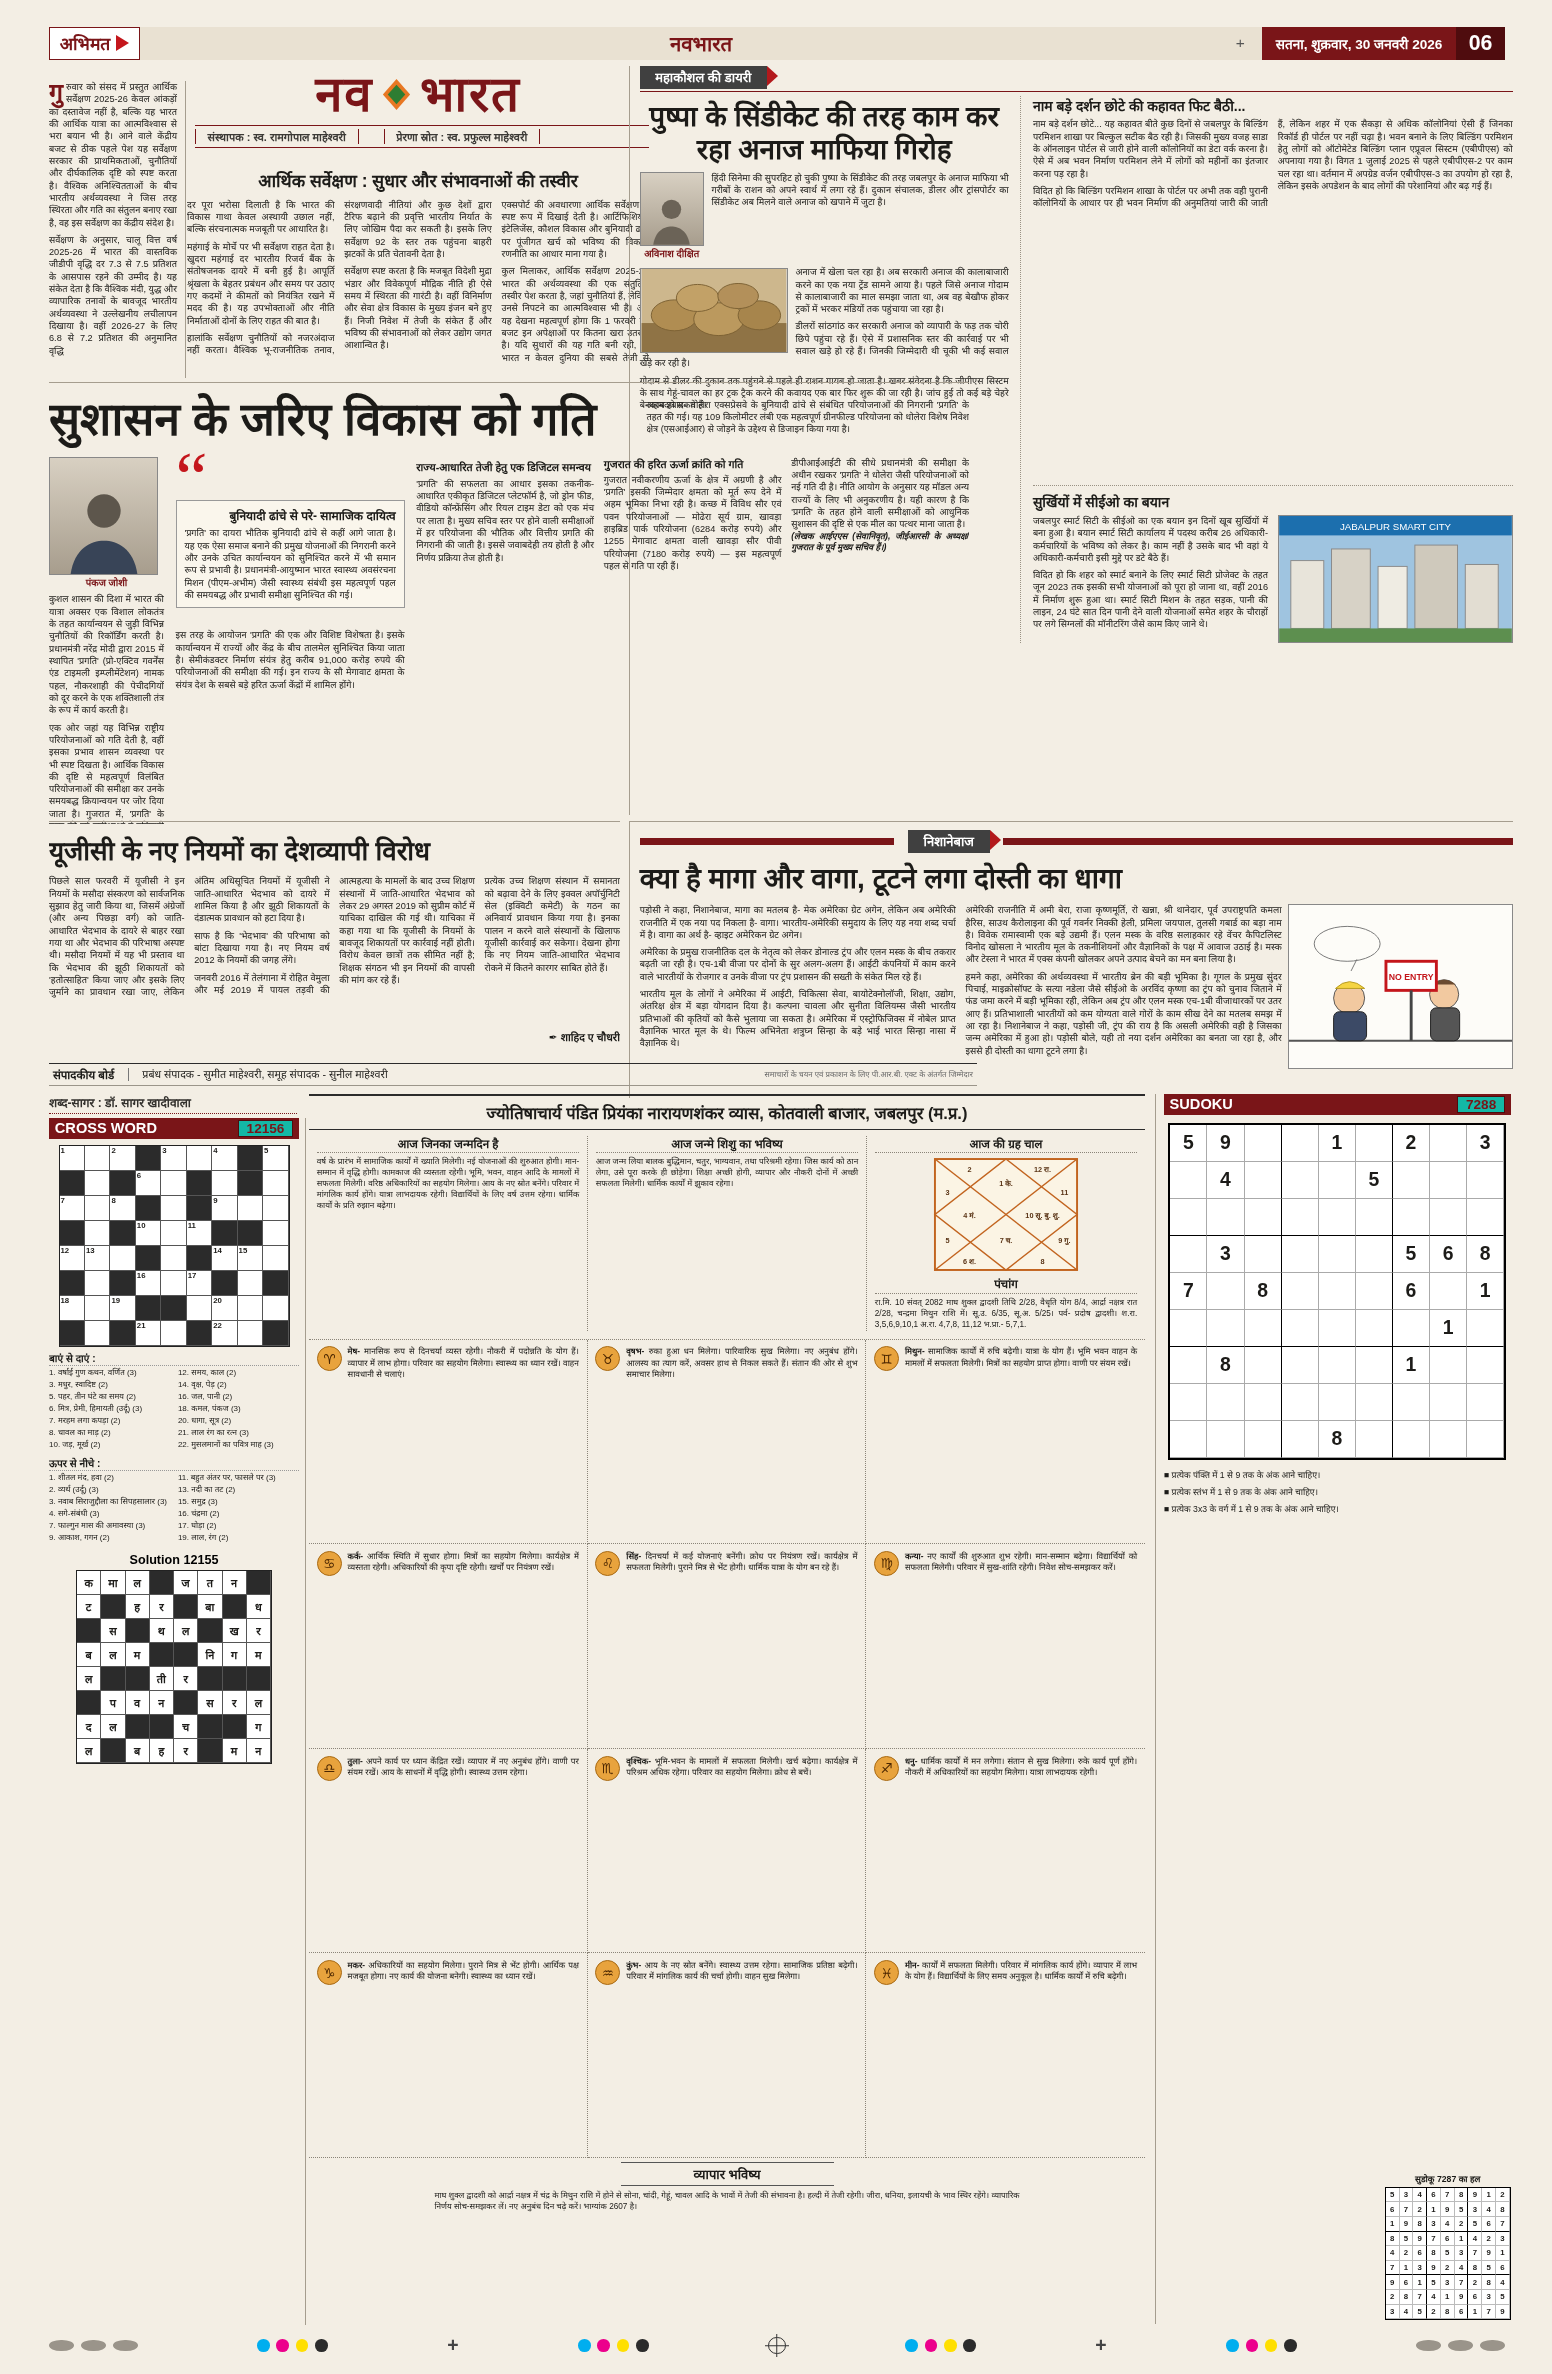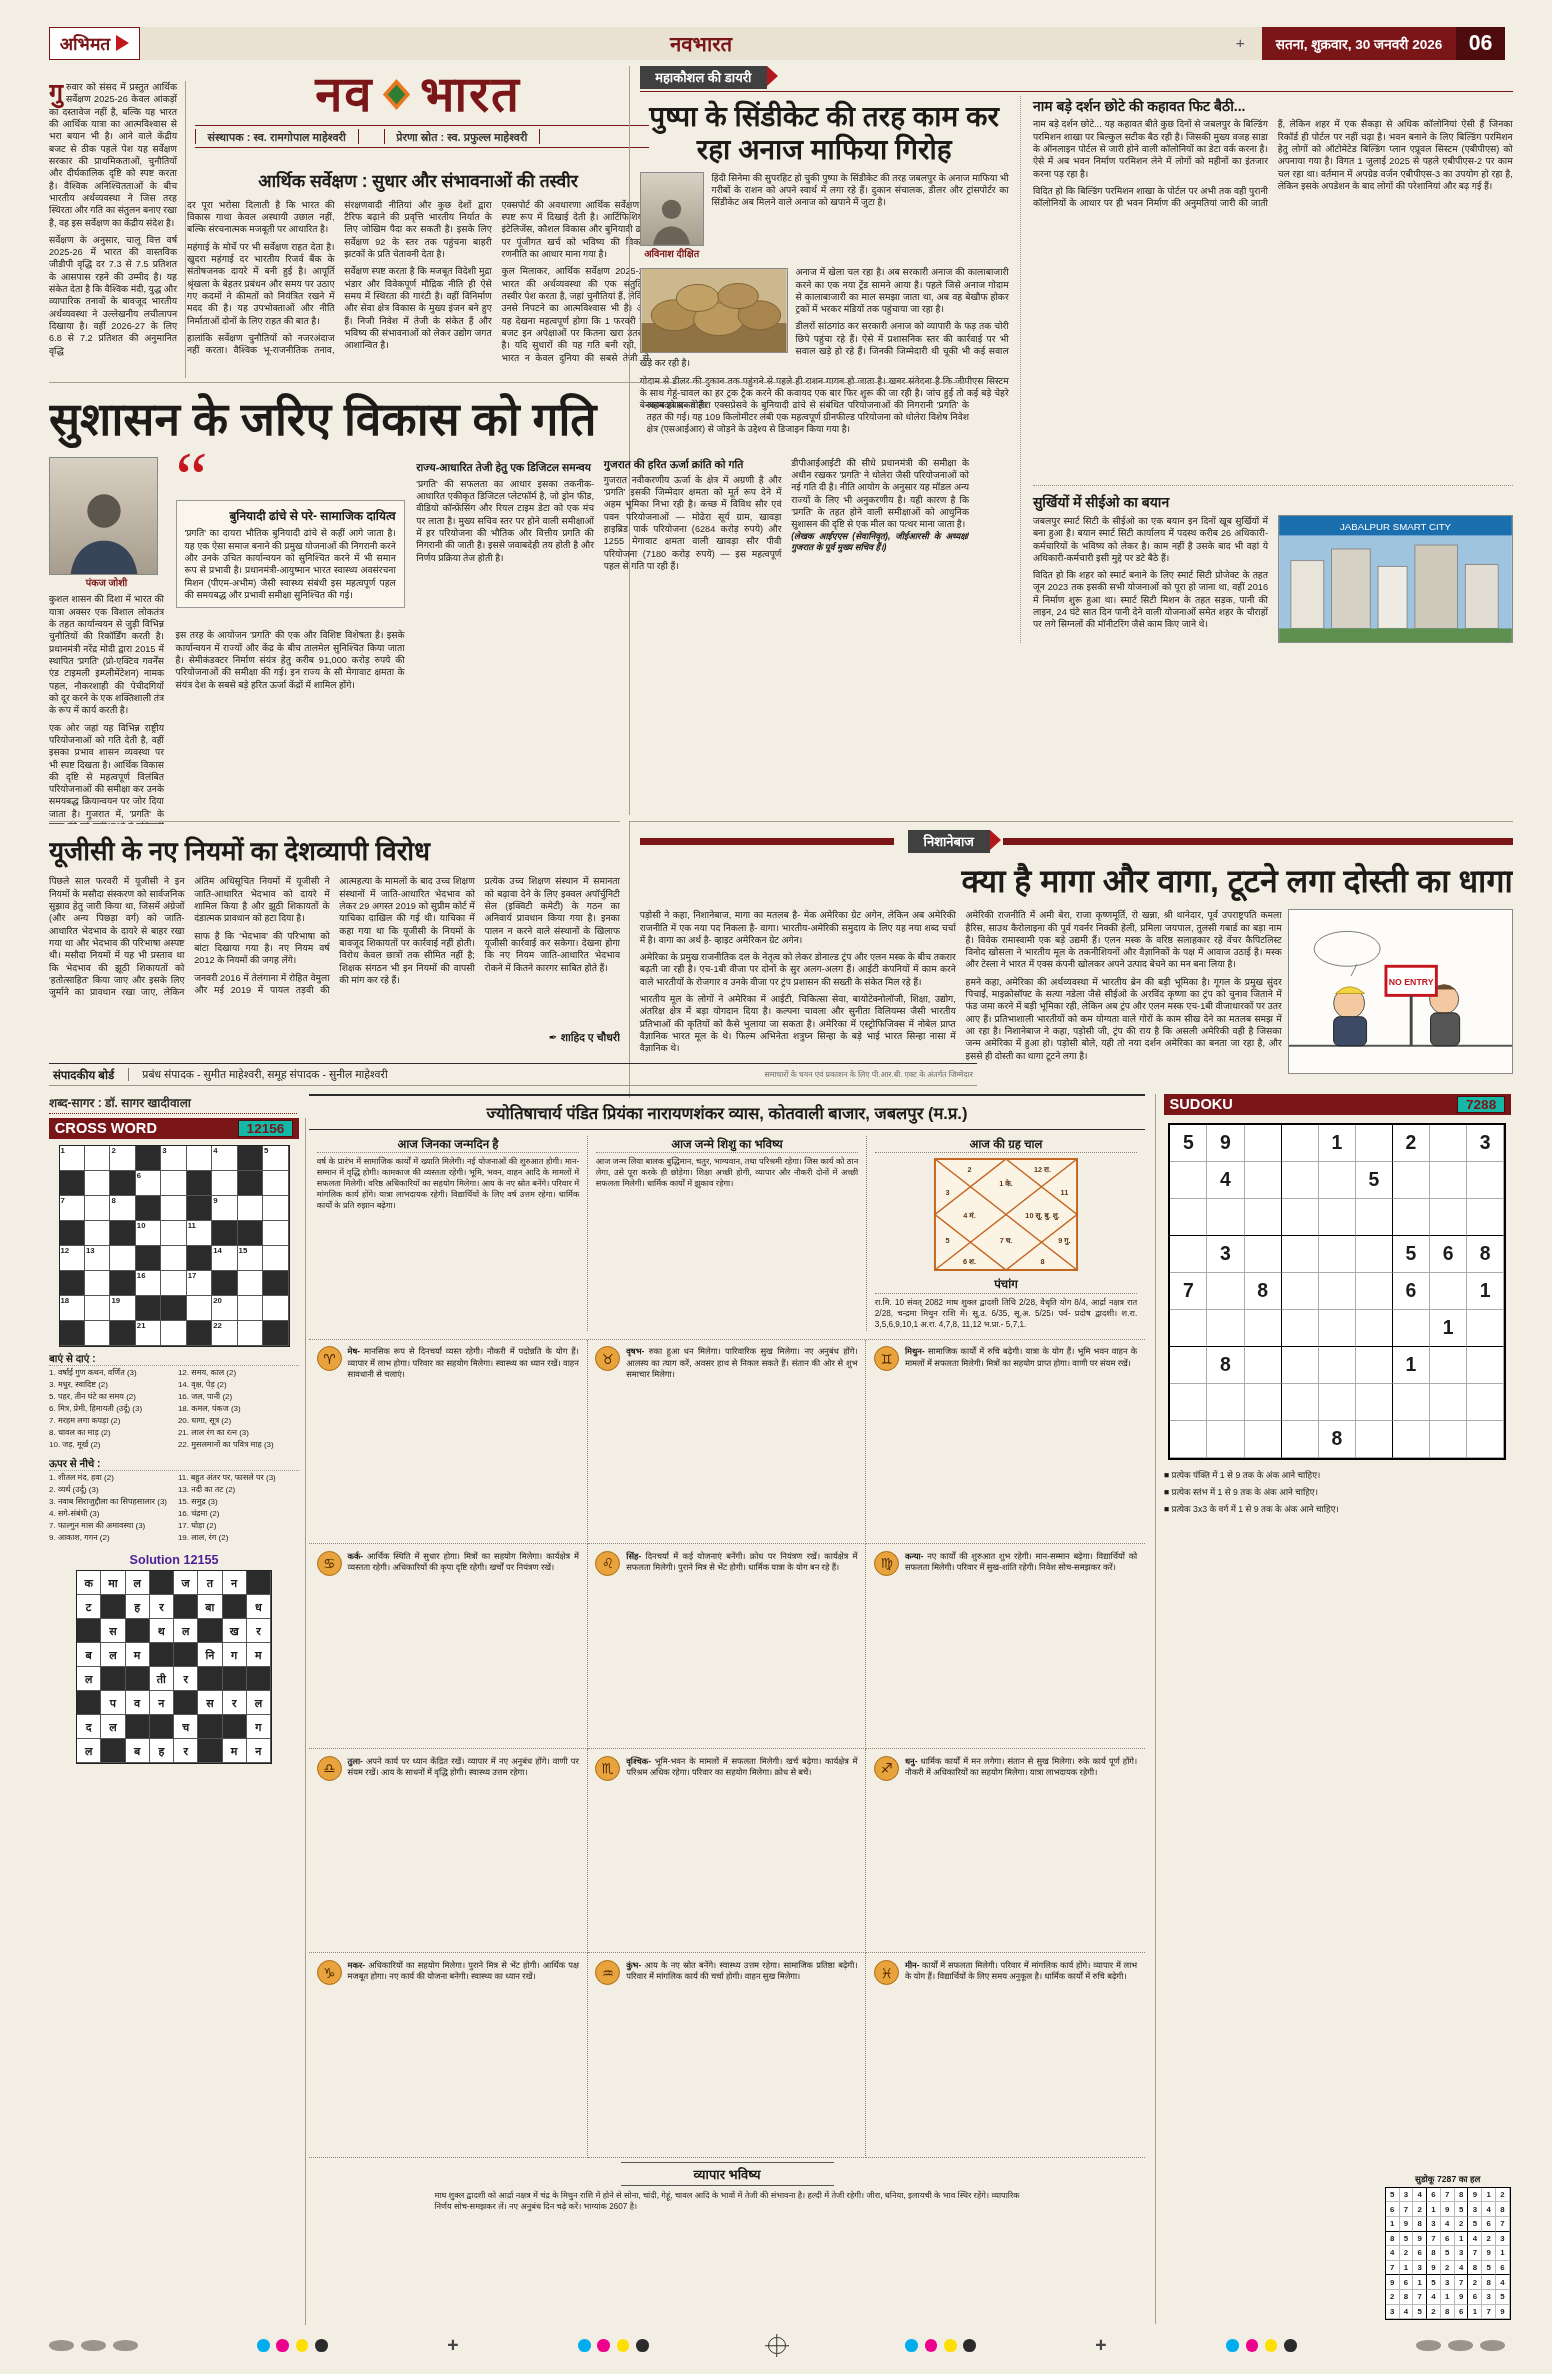--- a/index.html
+++ b/index.html
@@ -33,21 +33,21 @@
   .mast-title{font-size:49px;font-weight:bold;color:#7a1518;letter-spacing:1.9px;display:flex;
               align-items:center;justify-content:center;gap:5.8px;line-height:1;}
   .mast-sub{border-top:1.9px solid #7a1518;border-bottom:1.9px solid #7a1518;margin-top:5.8px;padding:2.9px 0;
             font-size:11px;font-weight:bold;color:#3c3a36;display:flex;gap:25px;margin-left:8px;}
   .mast-sub span{border-left:1px solid #7a1518;border-right:1px solid #7a1518;padding:0 11.6px;}
 
   .h-survey{font-size:17.5px;font-weight:bold;text-align:center;margin:1.9px 0 6.8px;line-height:1.2;}
   .h-diary{font-size:28px;font-weight:bold;text-align:center;line-height:1.15;margin:5.8px 0;}
   .h-main{font-size:46px;font-weight:bold;line-height:1.05;margin:3.9px 0 9.7px;}
   .h-ugc{font-size:26px;font-weight:bold;margin:1.9px 0 7.8px;}
-  .h-nishan{font-size:32px;font-weight:bold;text-align:right;margin:5.8px 0 7.8px;}
+  .h-nishan{font-size:28px;font-weight:bold;text-align:left;margin:5.8px 0 7.8px;}
   .subhead{font-weight:bold;font-size:10.7px;margin:3.9px 0 2.9px;}
 
   .label-red{background:#404040;color:#fff;font-weight:bold;font-size:13px;padding:1.9px 15.5px 2.9px;position:relative;display:inline-block;}
   .label-red::after{content:"";position:absolute;right:-11.6px;top:0;width:0;height:0;
                     border-top:10.7px solid transparent;border-bottom:10.7px solid transparent;border-left:11.6px solid #b3191c;}
   .nb-row{display:flex;align-items:center;gap:13.6px;}
   .nb-bar{flex:1;height:6.8px;background:#7a1518;}
 
   .photo{background:linear-gradient(#d8d0c2,#a79d8d);display:flex;align-items:flex-end;justify-content:center;overflow:hidden;border:1px solid #888;}
   .caption{font-size:9.7px;font-weight:bold;text-align:center;color:#7a1518;margin-top:1.9px;}
@@ -66,21 +66,21 @@
   
   .cw-head,.su-head{background:#7a1518;color:#fff;display:flex;justify-content:space-between;align-items:center;
         padding:1.9px 5.8px;font-weight:bold;font-size:14.6px;}
   .numbox{background:#14b8a6;color:#7a1518;padding:0 7.8px;font-size:13.6px;border:1px solid #4f0c0e;}
   .xgrid{width:229px;border:1.9px solid #222;margin:5.8px auto 3.9px;background:#fff;}
   .xcell{height:24px;position:relative;border-right:1px solid #555;border-bottom:1px solid #555;background:#fff;}
   .xcell.blk{background:#2b2b2b;}
   .xnum{position:absolute;top:0;left:1px;font-size:7.8px;font-weight:bold;}
   .clue-h{font-weight:bold;font-size:10.2px;margin:4.9px 0 1.9px;border-bottom:1px dotted #999;}
   .clue{font-size:8px;line-height:1.3;margin-bottom:1.5px;text-align:left;}
-  .sol-label{color:#4c1d95;font-weight:bold;font-size:12.6px;text-align:center;margin:7.8px 0 3.9px;}
+  .sol-label{color:#000000;font-weight:bold;font-size:12.6px;text-align:center;margin:7.8px 0 3.9px;}
   .xsgrid{width:194px;border:1.9px solid #222;margin:0 auto;background:#fff;}
   .xscell{height:23px;display:flex;align-items:center;justify-content:center;font-size:11px;font-weight:bold;
           border-right:1px solid #555;border-bottom:1px solid #555;background:#fff;}
   .xscell.blk{background:#2b2b2b;}
 
   
   .jy-head{border-top:2.9px solid #2b2b2b;border-bottom:1px solid #2b2b2b;text-align:center;font-weight:bold;
            font-size:16.5px;padding:4.9px 0;}
   .jy-row1{display:flex;margin-top:5.8px;}
   .jy-col{flex:1;padding:0 7.8px;border-right:1px dotted #8a8478;}

